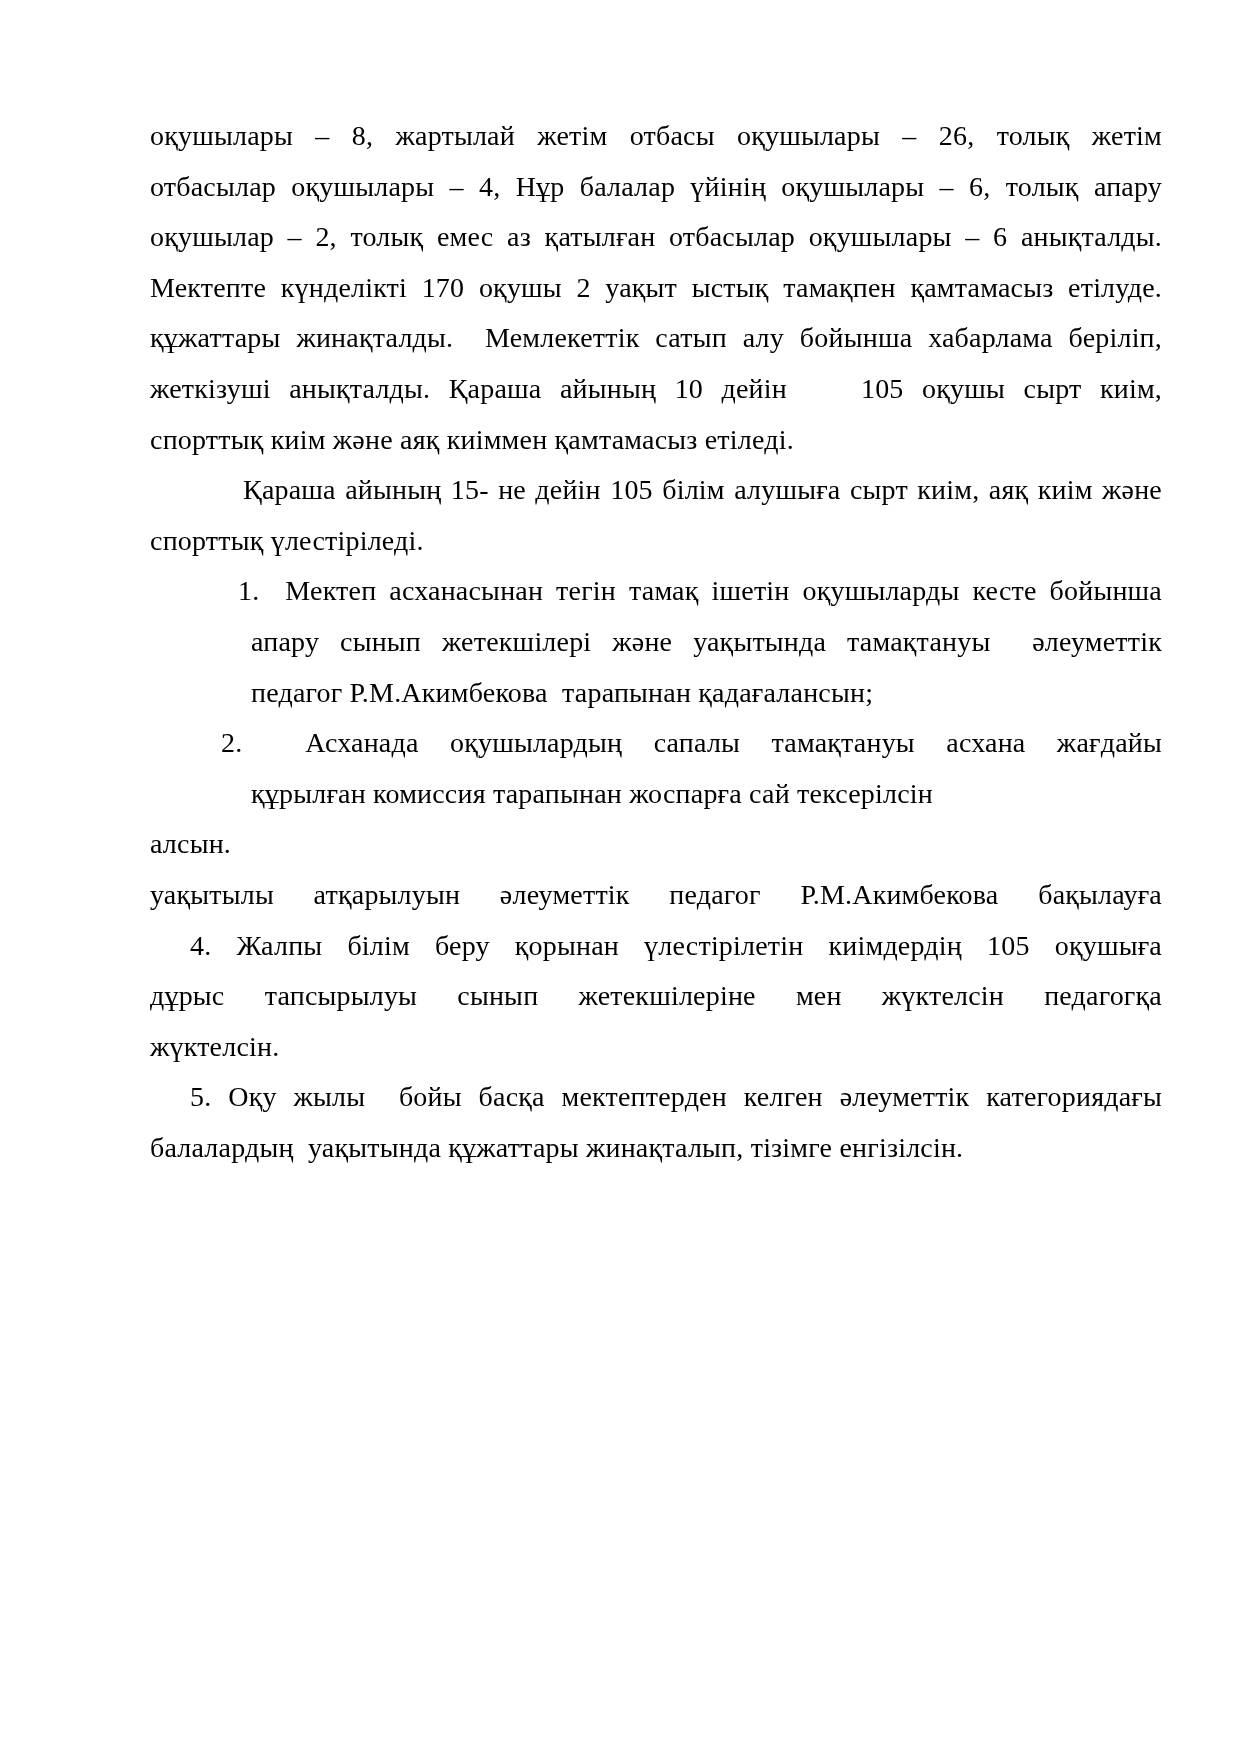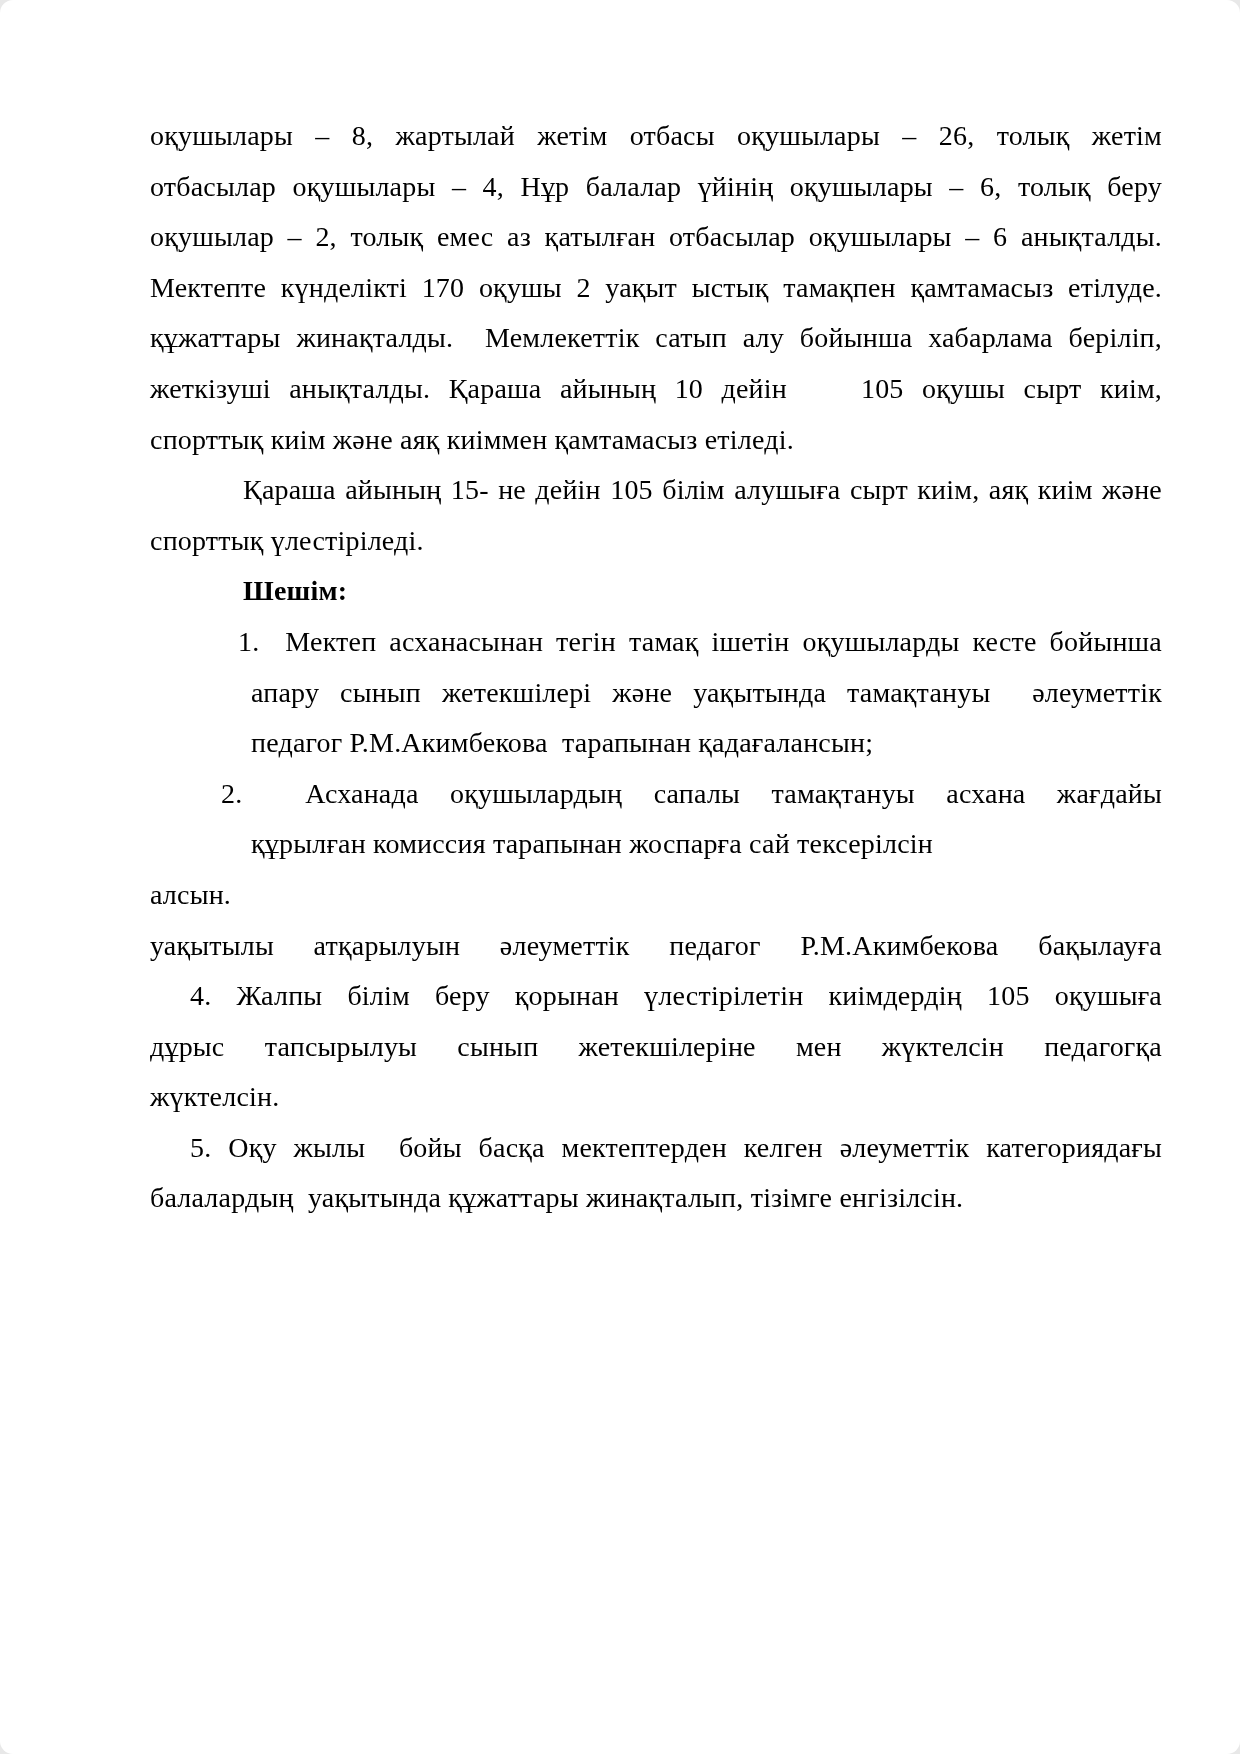--- a/index.html
+++ b/index.html
@@ -9,21 +9,20 @@
   }
   .page {
     position: relative;
     width: 1240px;
     height: 1754px;
     background: #ffffff;
     color: #000000;
     font-family: "Liberation Serif", "DejaVu Serif", serif;
     font-size: 28px;
     overflow: hidden;
-    border-radius: 13px;
   }
   .text-block {
     position: absolute;
     left: 150px;
     top: 111px;
     width: 1012px;
   }
   .line {
     display: block;
     height: 50.6px;
@@ -51,37 +50,36 @@
   .heading  { font-weight: bold; }
 </style>
 </head>
 <body>
 
 <div class="page">
   <div class="text-block">
 
     <div>
       <div class="line full">оқушылары – 8, жартылай жетім отбасы оқушылары – 26, толық жетім</div>
-      <div class="line full">отбасылар оқушылары – 4, Нұр балалар үйінің оқушылары – 6, толық беру</div>
+      <div class="line full">отбасылар оқушылары – 4, Нұр балалар үйінің оқушылары – 6, толық апару</div>
       <div class="line full">оқушылар – 2, толық емес аз қатылған отбасылар оқушылары – 6 анықталды.</div>
       <div class="line full">Мектепте күнделікті 170 оқушы 2 уақыт ыстық тамақпен қамтамасыз етілуде.</div>
     </div>
 
     <div>
       <div class="line full">құжаттары жинақталды. &nbsp;Мемлекеттік сатып алу бойынша хабарлама беріліп,</div>
       <div class="line full">жеткізуші анықталды. Қараша айының 10 дейін &nbsp;&nbsp;&nbsp;105 оқушы сырт киім,</div>
       <div class="line last">спорттық киім және аяқ киіммен қамтамасыз етіледі.</div>
     </div>
 
     <div>
       <div class="line full ind-par">Қараша айының 15- не дейін 105 білім алушыға сырт киім, аяқ киім және</div>
       <div class="line last">спорттық үлестіріледі.</div>
     </div>
 
-    <div class="line last ind-par heading">Шешім:</div>
 
     <div>
       <div class="line full ind-m1">1.&nbsp; Мектеп асханасынан тегін тамақ ішетін оқушыларды кесте бойынша</div>
       <div class="line full ind-cont">апару сынып жетекшілері және уақытында тамақтануы &nbsp;әлеуметтік</div>
       <div class="line last ind-cont">педагог Р.М.Акимбекова &nbsp;тарапынан қадағалансын;</div>
     </div>
 
     <div>
       <div class="line full ind-m2">2.&nbsp; Асханада оқушылардың сапалы тамақтануы асхана жағдайы</div>
       <div class="line last ind-cont">құрылған комиссия тарапынан жоспарға сай тексерілсін</div>

